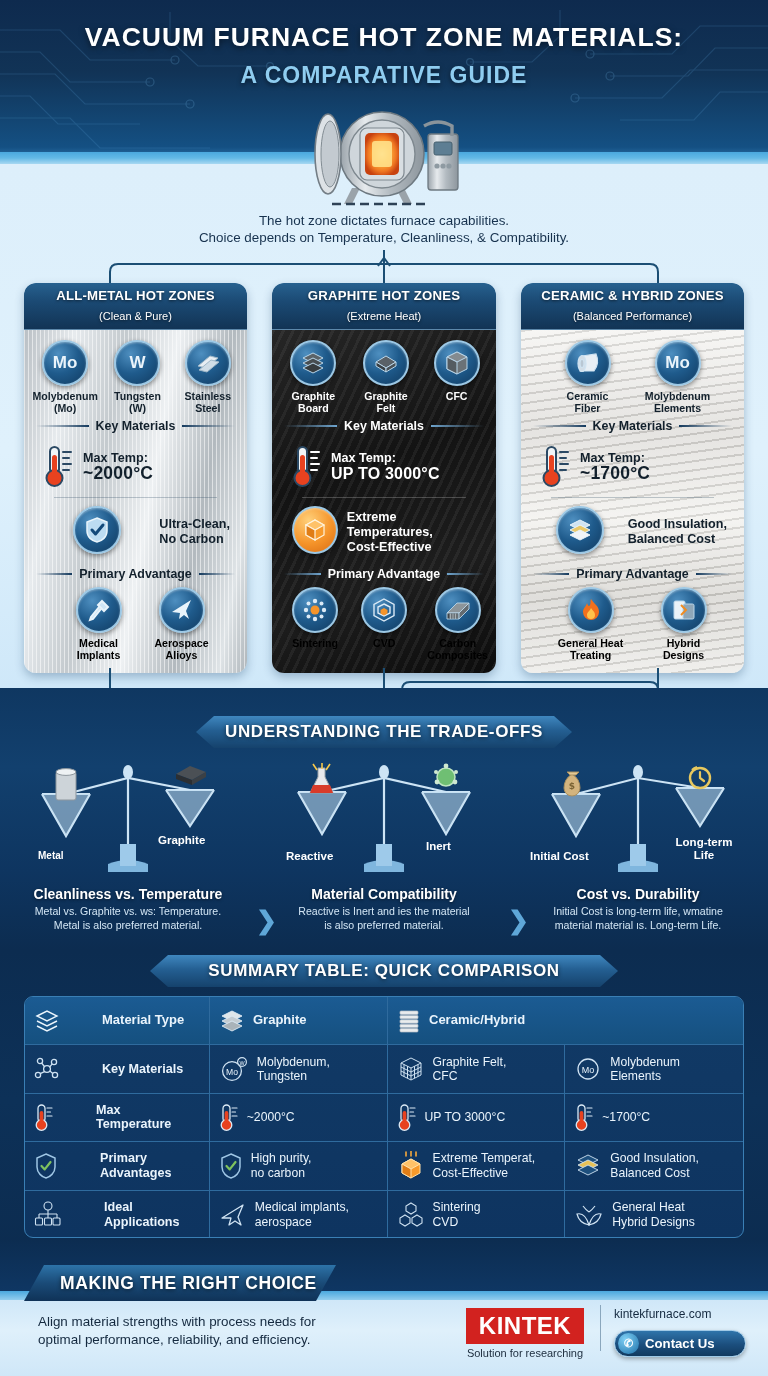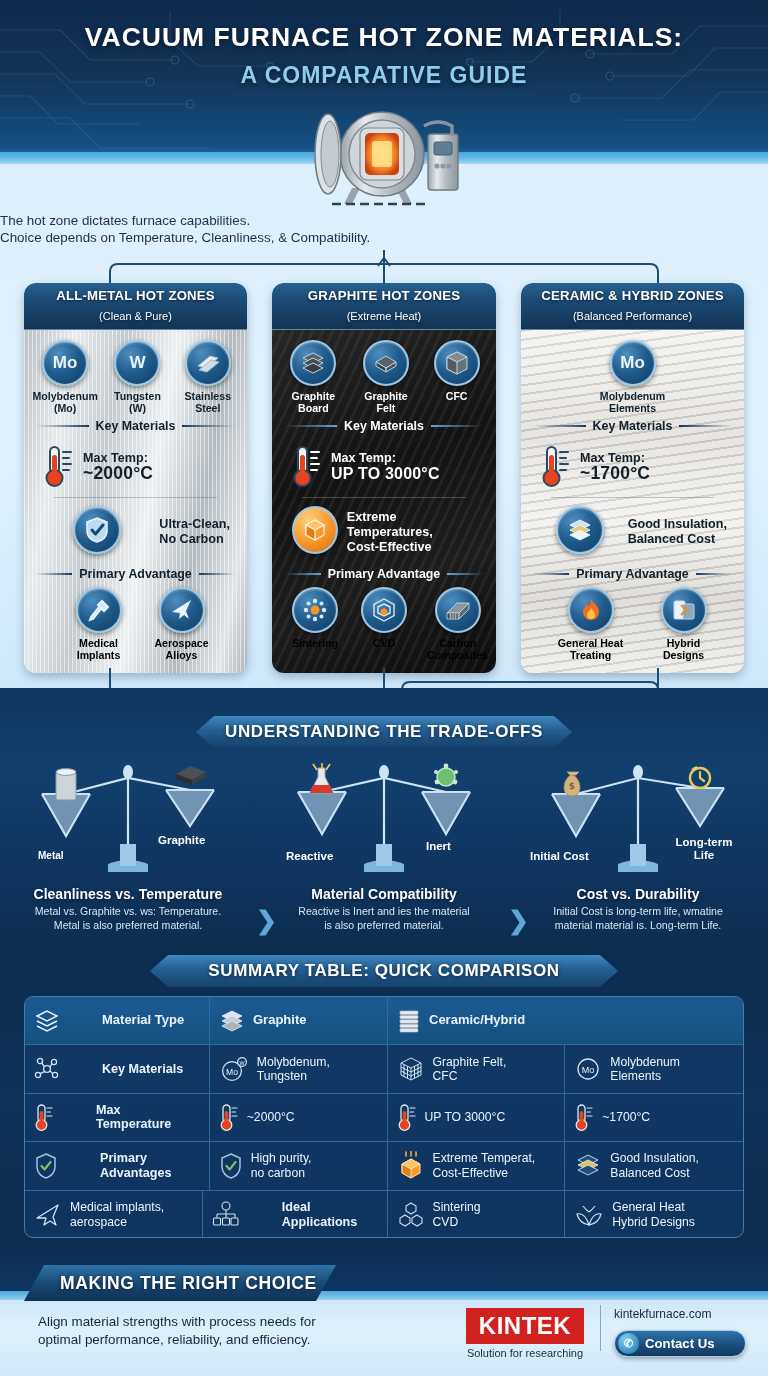--- a/index.html
+++ b/index.html
@@ -35,21 +35,21 @@
   }
   .upper-bg {
     position:absolute; left:0; top:164px; width:768px; height:524px;
     background:linear-gradient(180deg,#ddeffb 0%,#dff1fc 55%,#cfe8f9 100%);
   }
 
   
   .furnace { position:absolute; left:284px; top:104px; width:200px; height:104px; }
 
   .intro {
-    position:absolute; left:0; top:212px; width:768px; text-align:left;
+    position:absolute; left:0; top:212px; width:768px; text-align:center;
     color:#17324e; font-size:13.4px; line-height:17px; font-weight:500;
   }
 
   
   .conn-top { position:absolute; left:100px; top:250px; width:568px; height:44px; }
   .conn-bot { position:absolute; left:100px; top:668px; width:568px; height:52px; }
 
   
   .cards { position:absolute; left:0; top:283px; width:768px; height:390px; }
   .card {
@@ -542,20 +542,35 @@
     </div>
 
     <div class="card c3">
       <div class="card-head">
         <div class="t1">CERAMIC &amp; HYBRID ZONES</div>
         <div class="t2">(Balanced Performance)</div>
       </div>
       <div class="card-body body-ceramic light">
         <div class="mat-row" style="gap:22px">
           <div class="mat">
+            <div class="circ">
+              <svg width="28" height="26" viewBox="0 0 28 26">
+                  <g stroke="#cfe3f2" stroke-width="1.2" fill="#e8eff5">
+                <path d="M8 6 L22 4 q4 9 -2 17 L6 21 Z"></path>
+                    <ellipse cx="8" cy="13.5" rx="4" ry="8" fill="#d2dde6"></ellipse>
+                <ellipse cx="8" cy="13.5" rx="2" ry="4" fill="#b9c7d3"></ellipse>
+                  </g>
+                </svg>
+            </div>
+            <div class="mat-lbl">
+              <span>Ceramic</span><br>
+              <span>Fiber</span>
+            </div>
+          </div>
+          <div class="mat">
             <div class="circ">Mo</div>
             <div class="mat-lbl">
               <span>Molybdenum</span><br>
               <span>Elements</span>
             </div>
           </div>
         </div>
         <div class="divider">
           <span class="ln"></span>
           <span class="divider-txt">Key Materials</span>
@@ -969,41 +984,41 @@
           <path d="M4 18 L14 13 L24 18 L14 23 Z" fill="#1d4f7d"></path>
             </g>
           </svg>
         <span class="tx">
           <span>Good Insulation,</span><br>
           <span>Balanced Cost</span></span>
       </div>
     </div>
 
     <div class="trow">
-      <div class="tcell c-dat">
-        <svg width="28" height="26" viewBox="0 0 28 26">
-          <path d="M3 16 L24 3 L19 15 L22 23 L16 19 L10 23 L12 16 Z" fill="none" stroke="#cfe2f2" stroke-width="1.3" stroke-linejoin="round"></path>
-          </svg>
-        <span class="tx">
-          <span>Medical implants,</span><br>
-          <span>aerospace</span></span>
-      </div>
       <div class="tcell c-lbl">
         <svg width="28" height="28" viewBox="0 0 28 28">
             <g fill="none" stroke="#cfe2f2" stroke-width="1.1">
           <circle cx="14" cy="5" r="4"></circle>
               <path d="M14 9 V13 M5 13 H23 M5 13 V17 M14 13 V17 M23 13 V17"></path>
           <rect x="1.5" y="17" width="7" height="7" rx="1"></rect>
               <rect x="10.5" y="17" width="7" height="7" rx="1"></rect>
           <rect x="19" y="17" width="7" height="7" rx="1"></rect>
             </g>
           </svg>
         <span class="tx">
           <span>Ideal</span><br>
           <span>Applications</span></span>
+      </div>
+      <div class="tcell c-dat">
+        <svg width="28" height="26" viewBox="0 0 28 26">
+          <path d="M3 16 L24 3 L19 15 L22 23 L16 19 L10 23 L12 16 Z" fill="none" stroke="#cfe2f2" stroke-width="1.3" stroke-linejoin="round"></path>
+          </svg>
+        <span class="tx">
+          <span>Medical implants,</span><br>
+          <span>aerospace</span></span>
       </div>
       <div class="tcell c-dat">
         <svg width="28" height="28" viewBox="0 0 28 28">
             <g fill="none" stroke="#cfe2f2" stroke-width="1.1">
           <path d="M14 2 L19 5 v5 L14 13 L9 10 V5 Z"></path>
               <path d="M8 14 L13 17 v5 L8 25 L3 22 v-5 Z"></path>
           <path d="M20 14 L25 17 v5 L20 25 L15 22 v-5 Z"></path>
             </g>
           </svg>
         <span class="tx">

